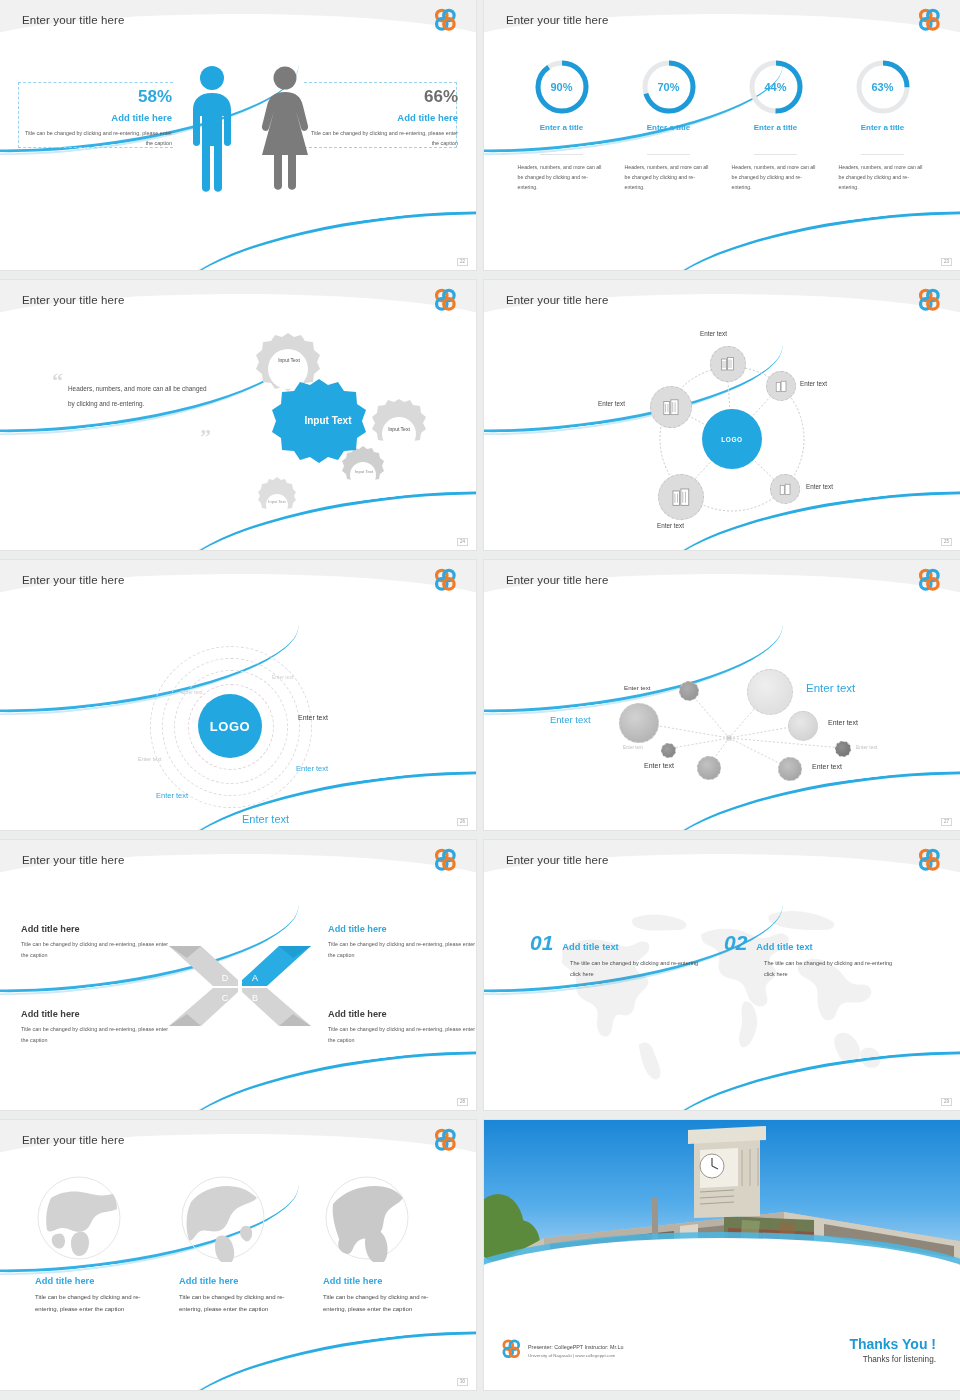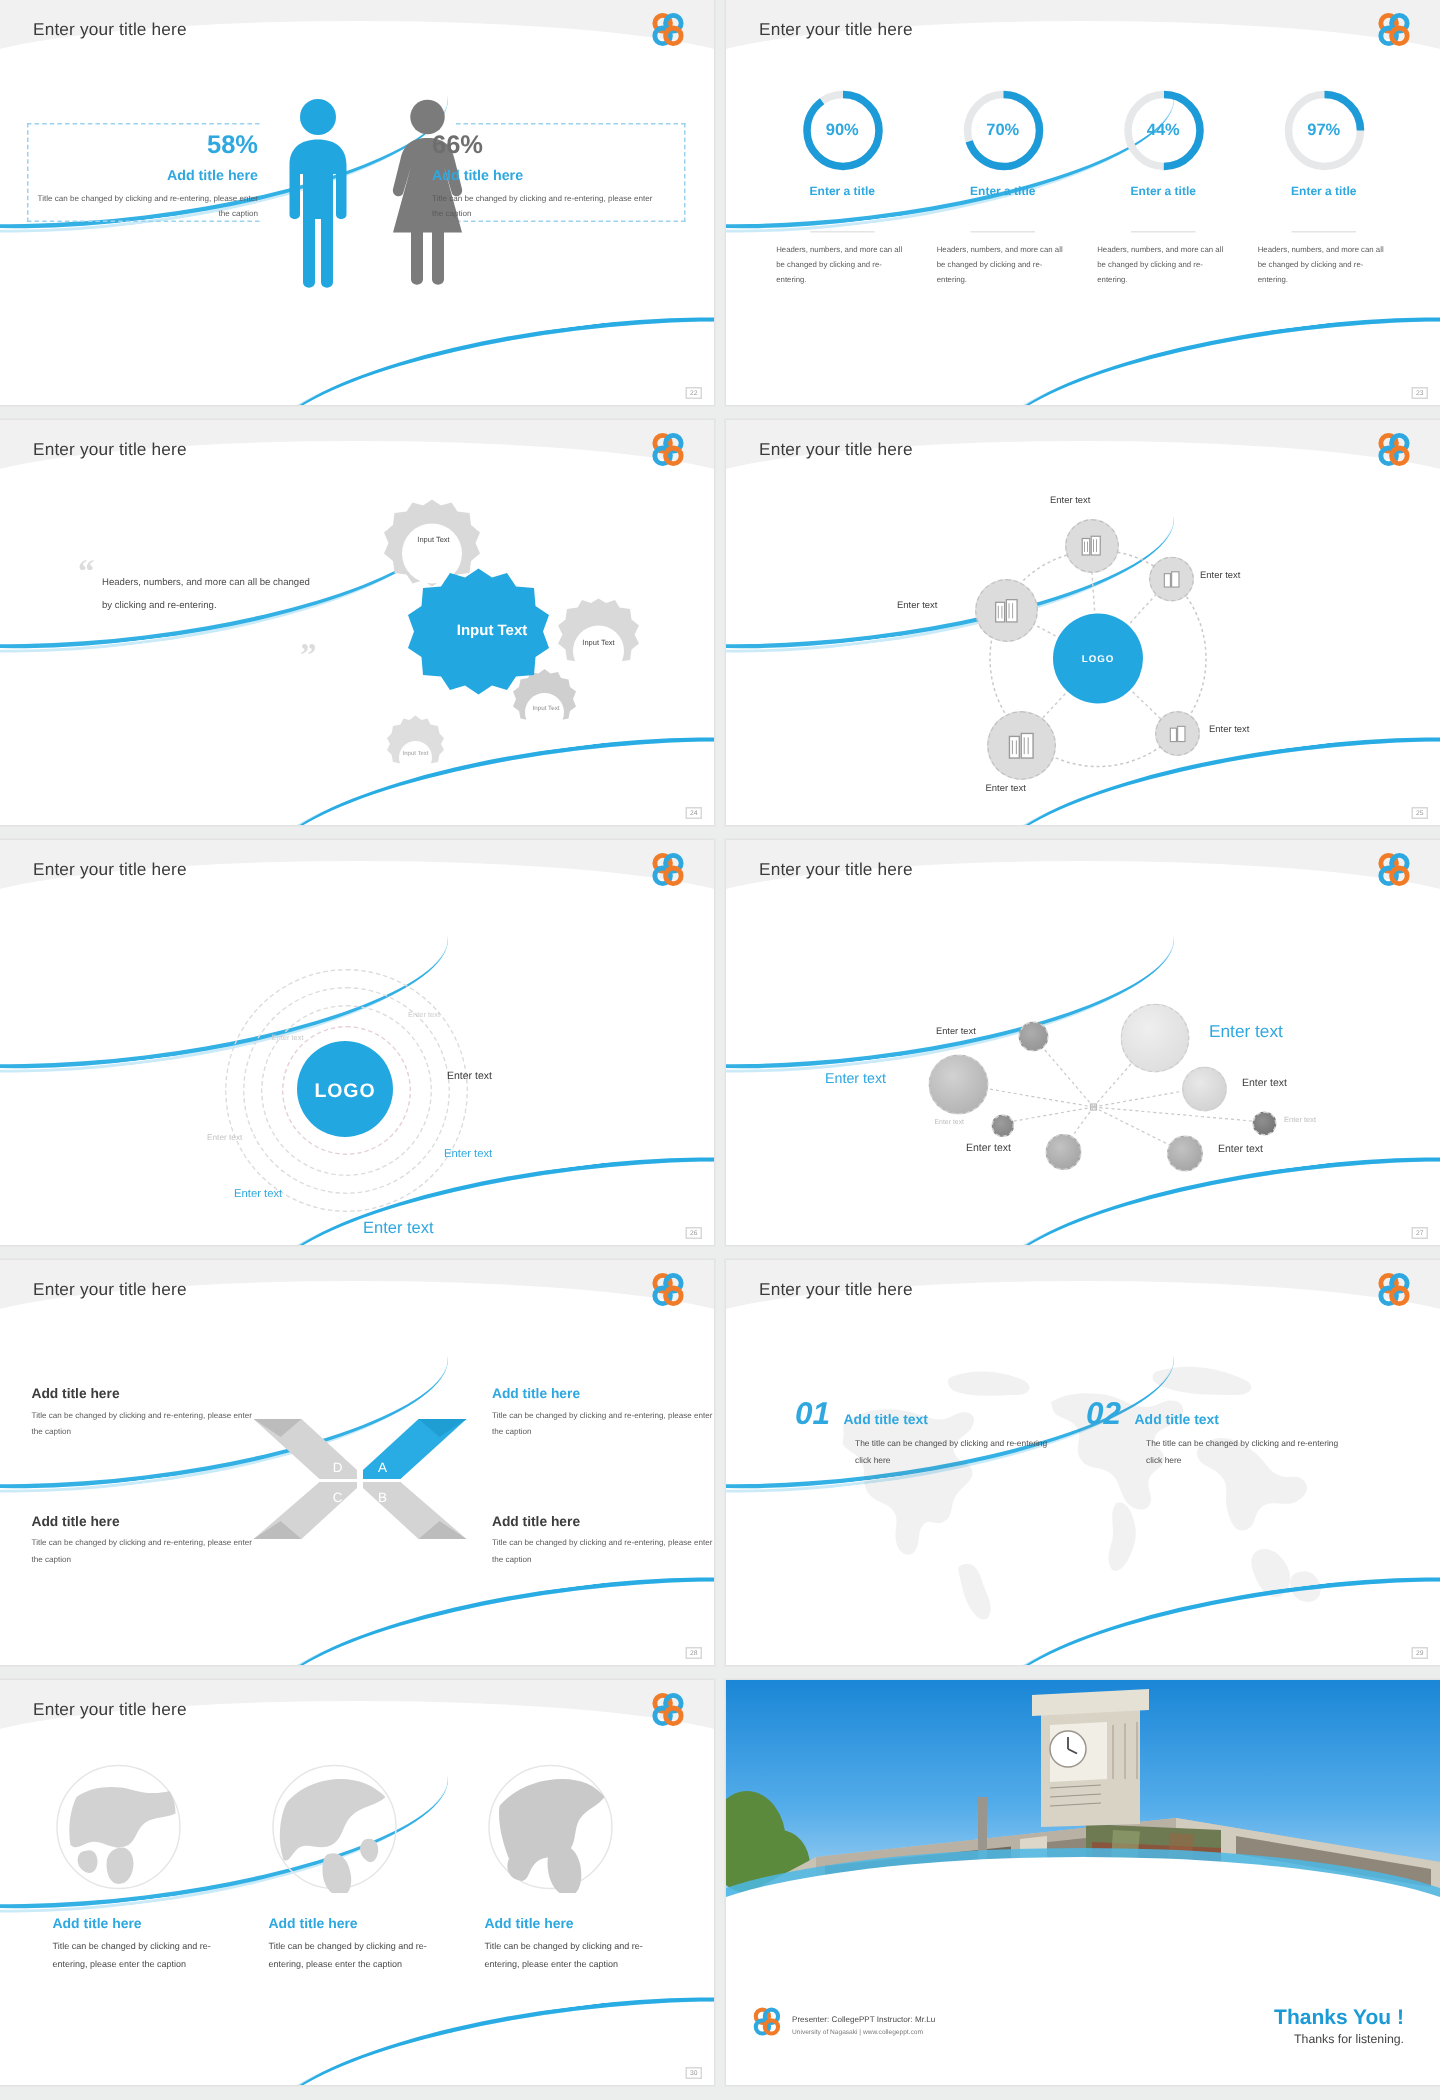--- a/index.html
+++ b/index.html
@@ -24,21 +24,21 @@
   
   .h-blue{color:#2fa8e0;font-weight:bold;}
   .h-dark{color:#3d3d3d;font-weight:bold;}
   
   .s1-wrap{position:absolute;left:0;top:6px;width:100%;height:180px;}
   .figure{position:absolute;top:14px;}
   .fig-man{left:186px;}
   .fig-woman{left:258px;}
   .pctblock{position:absolute;top:38px;width:150px;}
   .pct-left{left:22px;text-align:right;}
-  .pct-right{left:288px;text-align:left;}
+  .pct-right{left:308px;text-align:right;}
   .pct-num{font-size:17px;font-weight:bold;line-height:1;}
   .pct-num.blue{color:#2fa8e0;}
   .pct-num.grey{color:#6e6e6e;}
   .pct-title{font-size:9.5px;margin-top:7px;color:#2fa8e0;font-weight:bold;}
   .pct-cap{font-size:5.4px;margin-top:6px;color:#5a5a5a;line-height:1.8;}
   .bracket{position:absolute;border:1px dashed #9bd3ef;}
   .br-l{left:18px;top:32px;width:154px;height:64px;border-right:none;}
   .br-r{left:304px;top:32px;width:152px;height:64px;border-left:none;}
   
   .rings{position:absolute;top:14px;left:0;width:100%;display:flex;justify-content:space-around;padding:0 24px;box-sizing:border-box;}
@@ -214,21 +214,21 @@
             <div class="ringttl">Enter a title</div>
             <div class="ringcap">Headers, numbers, and more can all be changed by clicking and re-entering.</div>
           </div>
 
           <div class="ringcol">
             <div class="ring">
               <svg width="58" height="58" viewBox="0 0 58 58">
                 <circle cx="29" cy="29" r="24" fill="none" stroke="#e6e8ea" stroke-width="5"></circle>
                 <circle cx="29" cy="29" r="24" fill="none" stroke="#1d9bd8" stroke-width="5" stroke-dasharray="37.7 113.1" stroke-linecap="butt" transform="rotate(-90 29 29)"></circle>
               </svg>
-              <div class="ringpct">97%</div>
+              <div class="ringpct">63%</div>
             </div>
             <div class="ringttl">Enter a title</div>
             <div class="ringcap">Headers, numbers, and more can all be changed by clicking and re-entering.</div>
           </div>
 
         </div>
       </div>
       <div class="wave-br2"></div>
       <div class="wave-br"></div>
       <div class="pageno">23</div>

